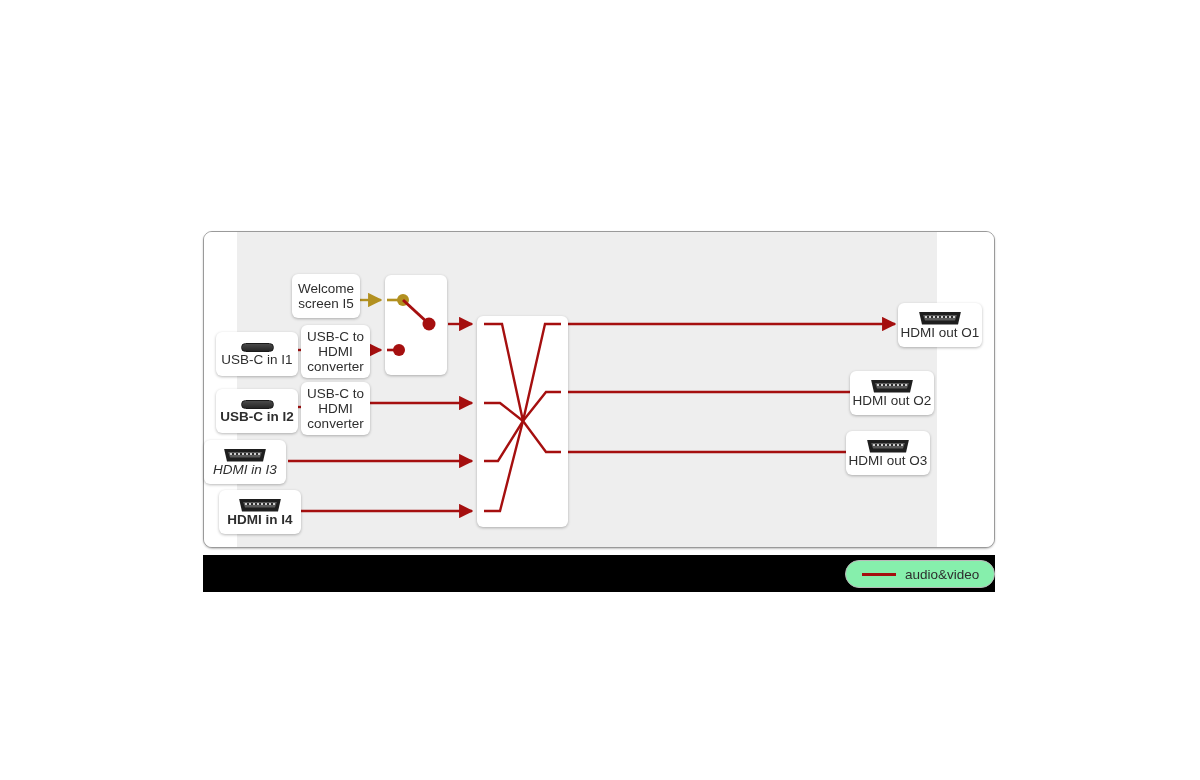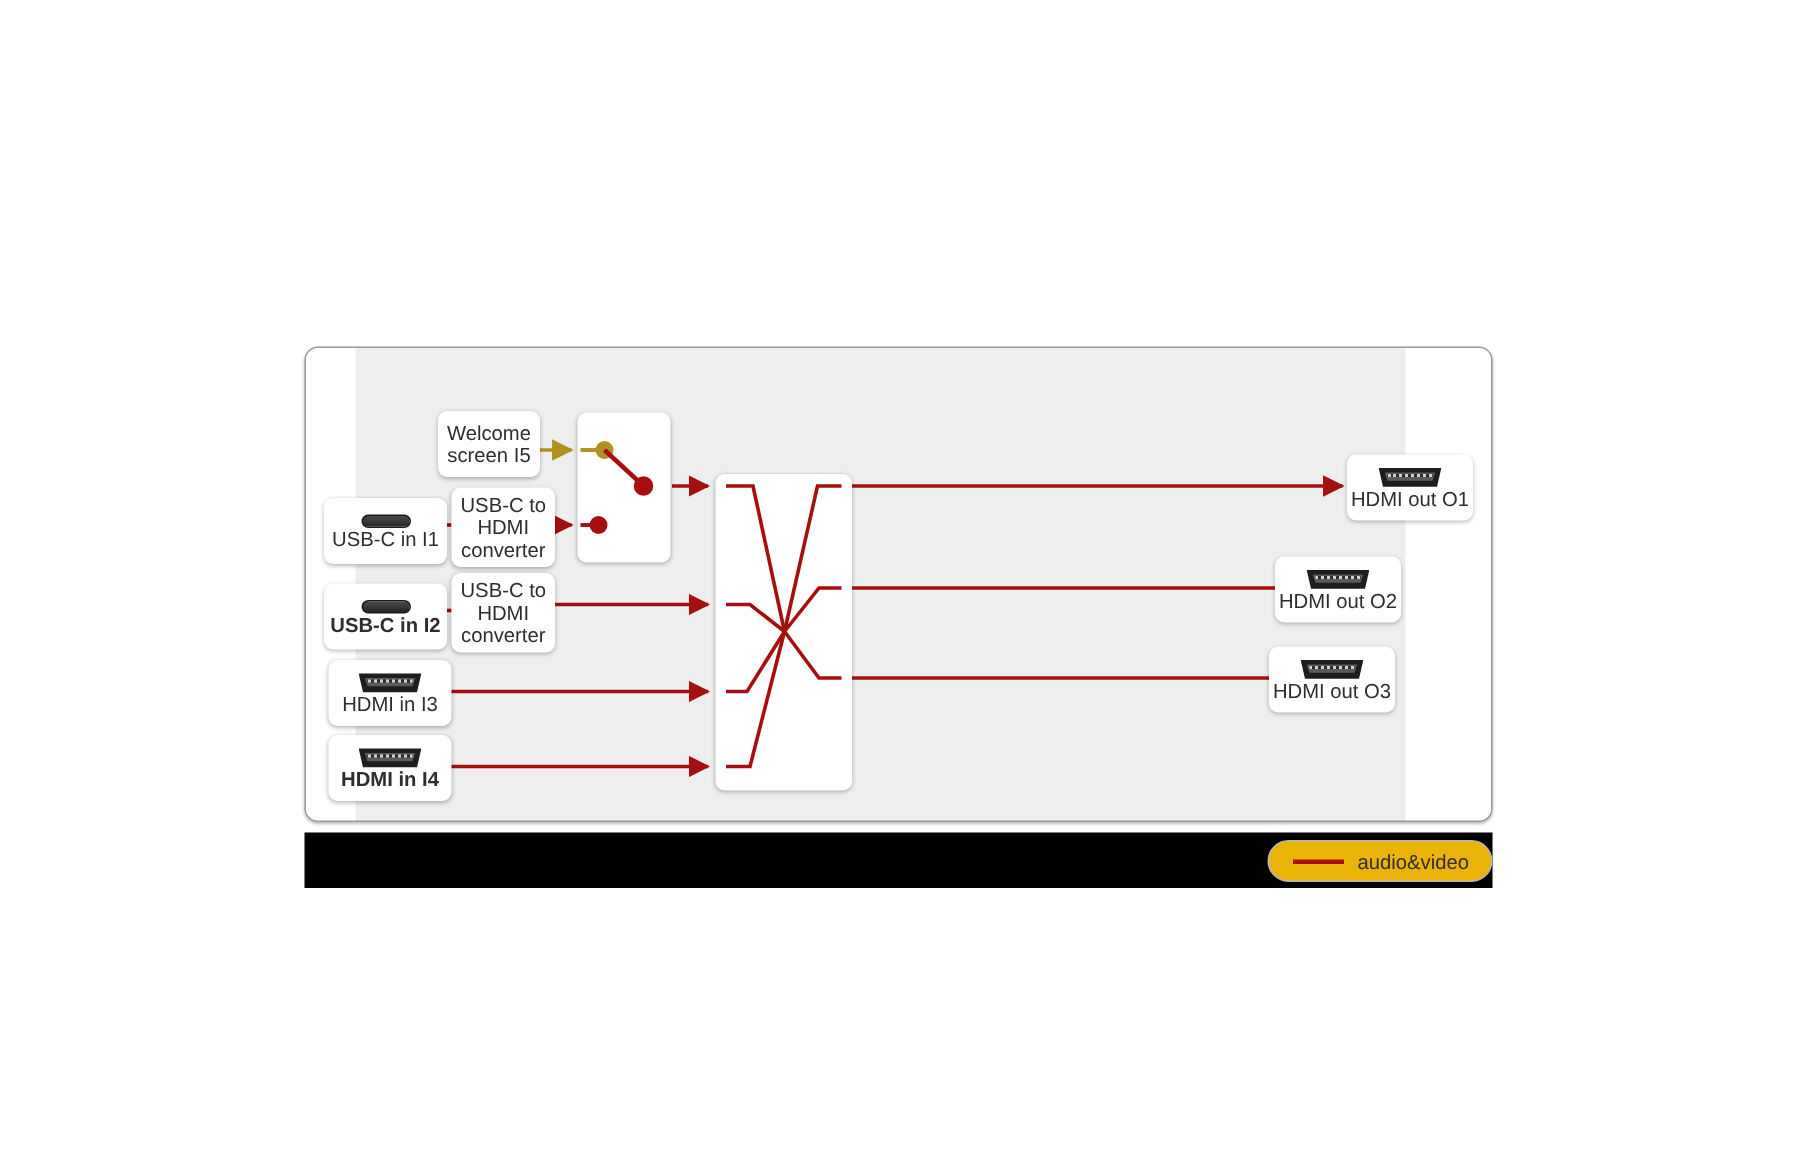--- a/index.html
+++ b/index.html
@@ -65,21 +65,21 @@
     position:absolute;left:6px;top:4px;width:30px;height:2px;
     background:repeating-linear-gradient(90deg,#cfcfcf 0 2px,#2b2b2b 2px 4px);
   }
 
   
   .boxnode{padding:5px 6px;}
 
   
   .legend{
     position:absolute;left:845px;top:560px;width:150px;height:28px;
-    background:#eab308;border:1px solid #b8b8b8;border-radius:14px;
+    background:#86efac;border:1px solid #b8b8b8;border-radius:14px;
     box-sizing:border-box;display:flex;align-items:center;gap:9px;
     padding-left:16px;box-shadow:0 1px 2px rgba(0,0,0,0.25);
   }
   .legend .swatch{width:34px;height:3px;background:#a50f0f;flex:0 0 auto;}
   .legend .ltext{font-size:13.5px;color:#2e2e2e;}
 
   svg.wires{position:absolute;left:0;top:0;width:1200px;height:780px;pointer-events:none;}
 </style>
 </head>
 <body>
@@ -173,21 +173,21 @@
   <div class="node port wide" style="left:216px;top:332px;">
     <div class="usbc-glyph"></div>
     <div class="label">USB-C in I1</div>
   </div>
 
   <div class="node port wide" style="left:216px;top:389px;font-weight:bold;">
     <div class="usbc-glyph"></div>
     <div class="label">USB-C in I2</div>
   </div>
 
-  <div class="node port wide" style="left:219px;top:440px;">
+  <div class="node port wide" style="left:204px;top:440px;font-style:italic;">
     <div class="hdmi-glyph">
       <div class="shell"></div>
         <div class="inner"></div>
         <div class="pins"></div>
     </div>
     <div class="label">HDMI in I3</div>
   </div>
 
   <div class="node port wide" style="left:219px;top:490px;font-weight:bold;">
     <div class="hdmi-glyph">

